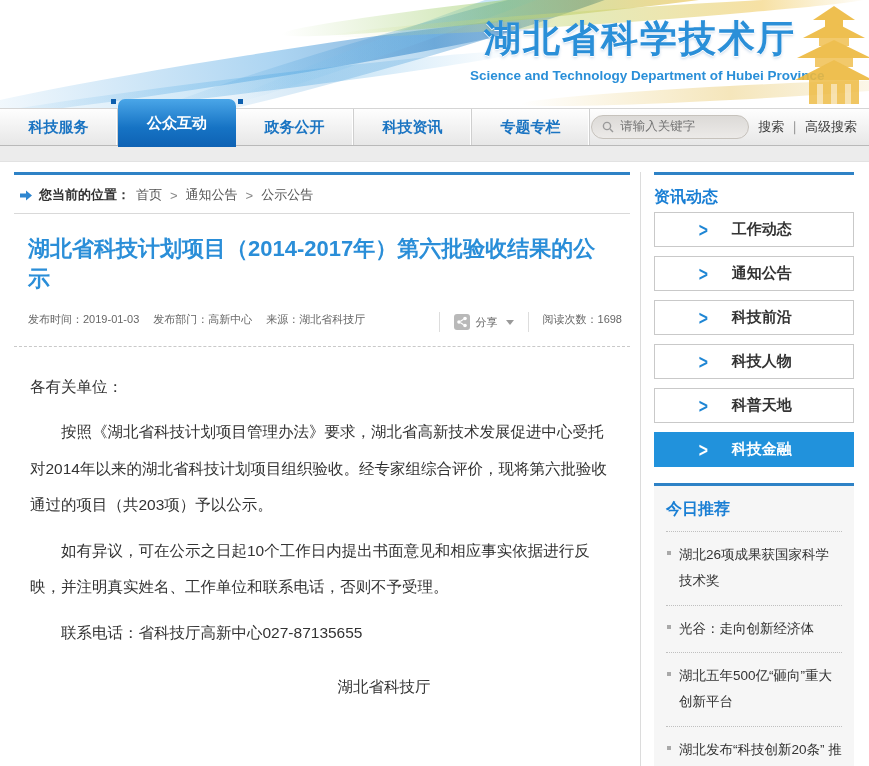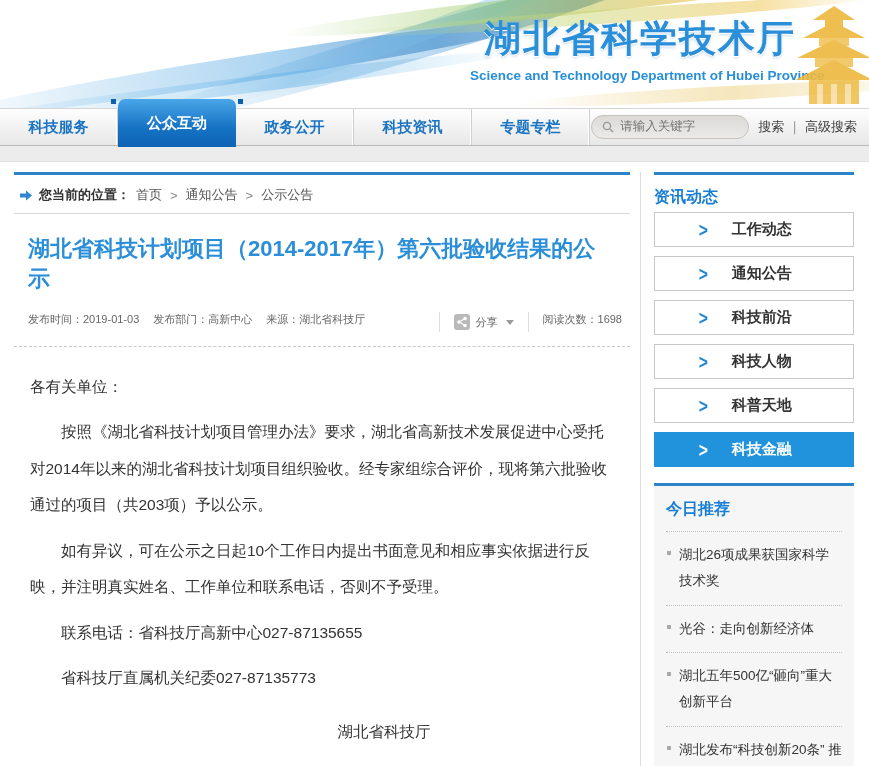--- a/index.html
+++ b/index.html
@@ -182,21 +182,20 @@
         <span class="share-caret"></span>
       </span>
       <span class="meta-reads"><span>阅读次数：</span><span>1698</span></span>
     </div>
 
     <div class="body">
       <p>各有关单位：</p>
       <p class="indent">按照《湖北省科技计划项目管理办法》要求，湖北省高新技术发展促进中心受托对2014年以来的湖北省科技计划项目组织验收。经专家组综合评价，现将第六批验收通过的项目（共203项）予以公示。</p>
       <p class="indent">如有异议，可在公示之日起10个工作日内提出书面意见和相应事实依据进行反映，并注明真实姓名、工作单位和联系电话，否则不予受理。</p>
       <p class="indent">联系电话：省科技厅高新中心027-87135655</p>
-      <p class="indent">省科技厅直属机关纪委027-87135773</p>
       <p class="sig">湖北省科技厅</p>
 
     </div>
   </div>
 
   <div class="vdivider"></div>
 
   <div class="sidebar">
 
     <div class="side-news">

